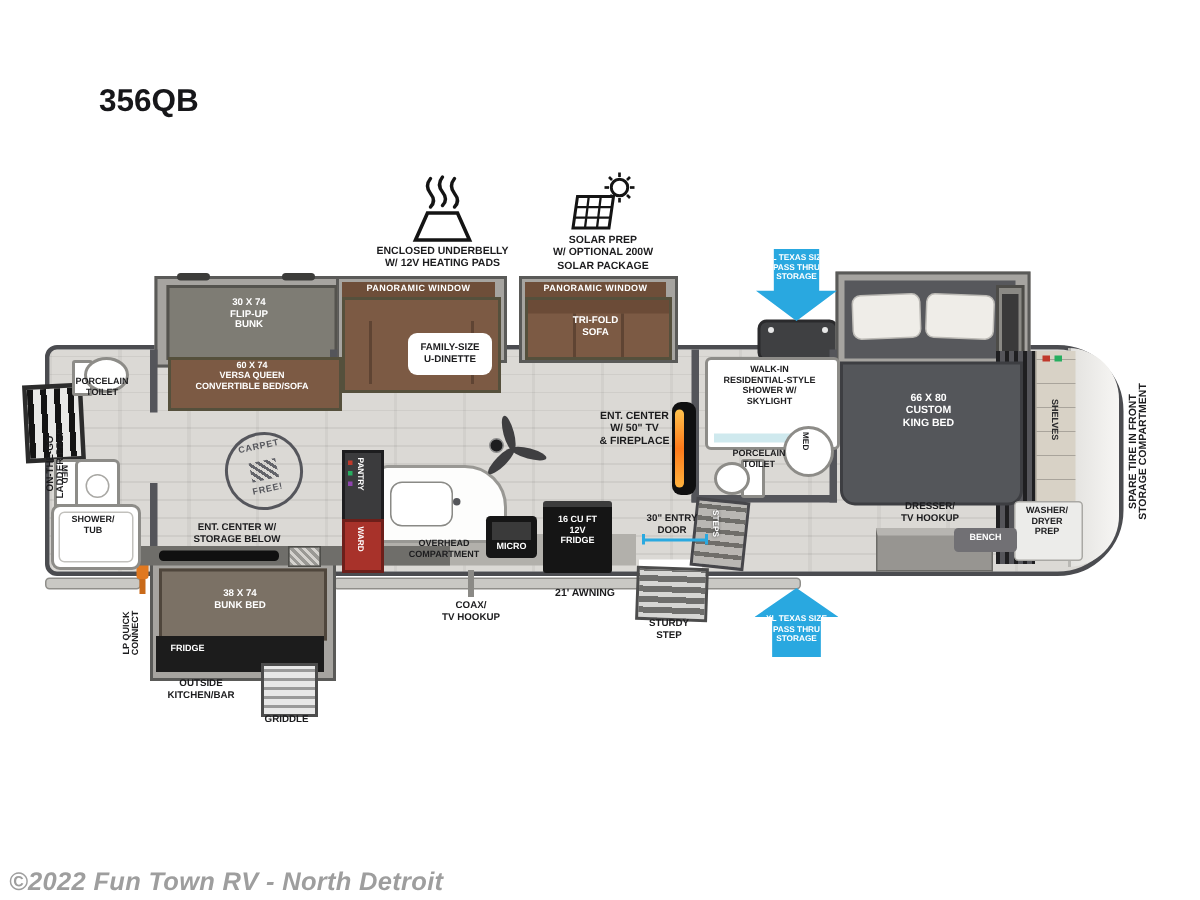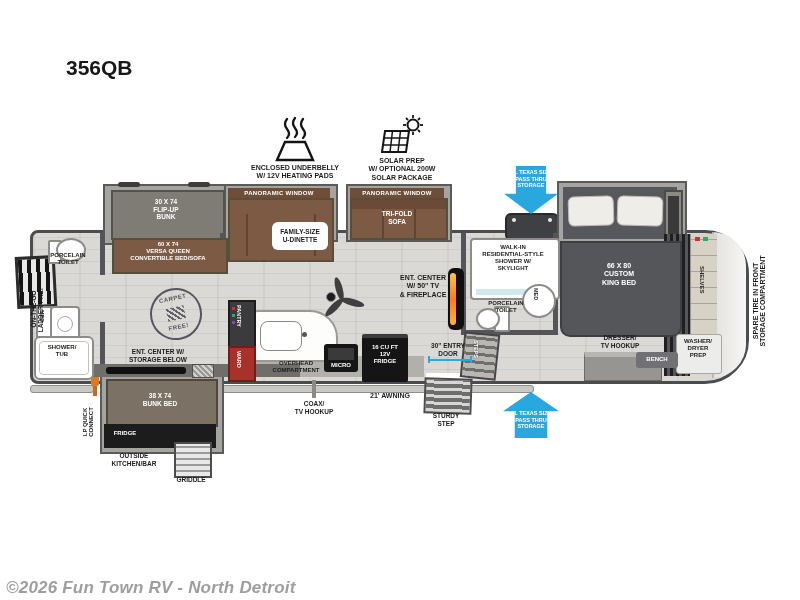--- a/index.html
+++ b/index.html
@@ -276,15 +276,15 @@
   <div class="abs" style="left:174px;top:442px;width:34px;height:32px;border:2px solid #4c4c4c;background:repeating-linear-gradient(0deg,#e8e8e8 0 4px,#9a9a9a 4px 6px);z-index:12;"></div>
   <div class="lbl" style="left:164px;top:476px;width:54px;font-size:6.5px;">GRIDDLE</div>
   <div class="lbl" style="left:96px;top:452px;width:76px;font-size:6.5px;">OUTSIDE
 KITCHEN/BAR</div>
 
   <div class="abs" style="left:91px;top:374px;width:8px;height:12px;background:#e07820;border-radius:2px;z-index:9;"></div>
   <div class="abs" style="left:93px;top:386px;width:4px;height:10px;background:#c96a1a;z-index:9;"></div>
   <div class="rot" style="left:82px;top:450px;width:56px;font-size:6px;">LP QUICK
 CONNECT</div>
 
-  <div class="copy">©2026 Fun Town RV - North Detroit</div>
+  <div class="copy">©2022 Fun Town RV - North Detroit</div>
 
 </div>
 
 </body></html>

